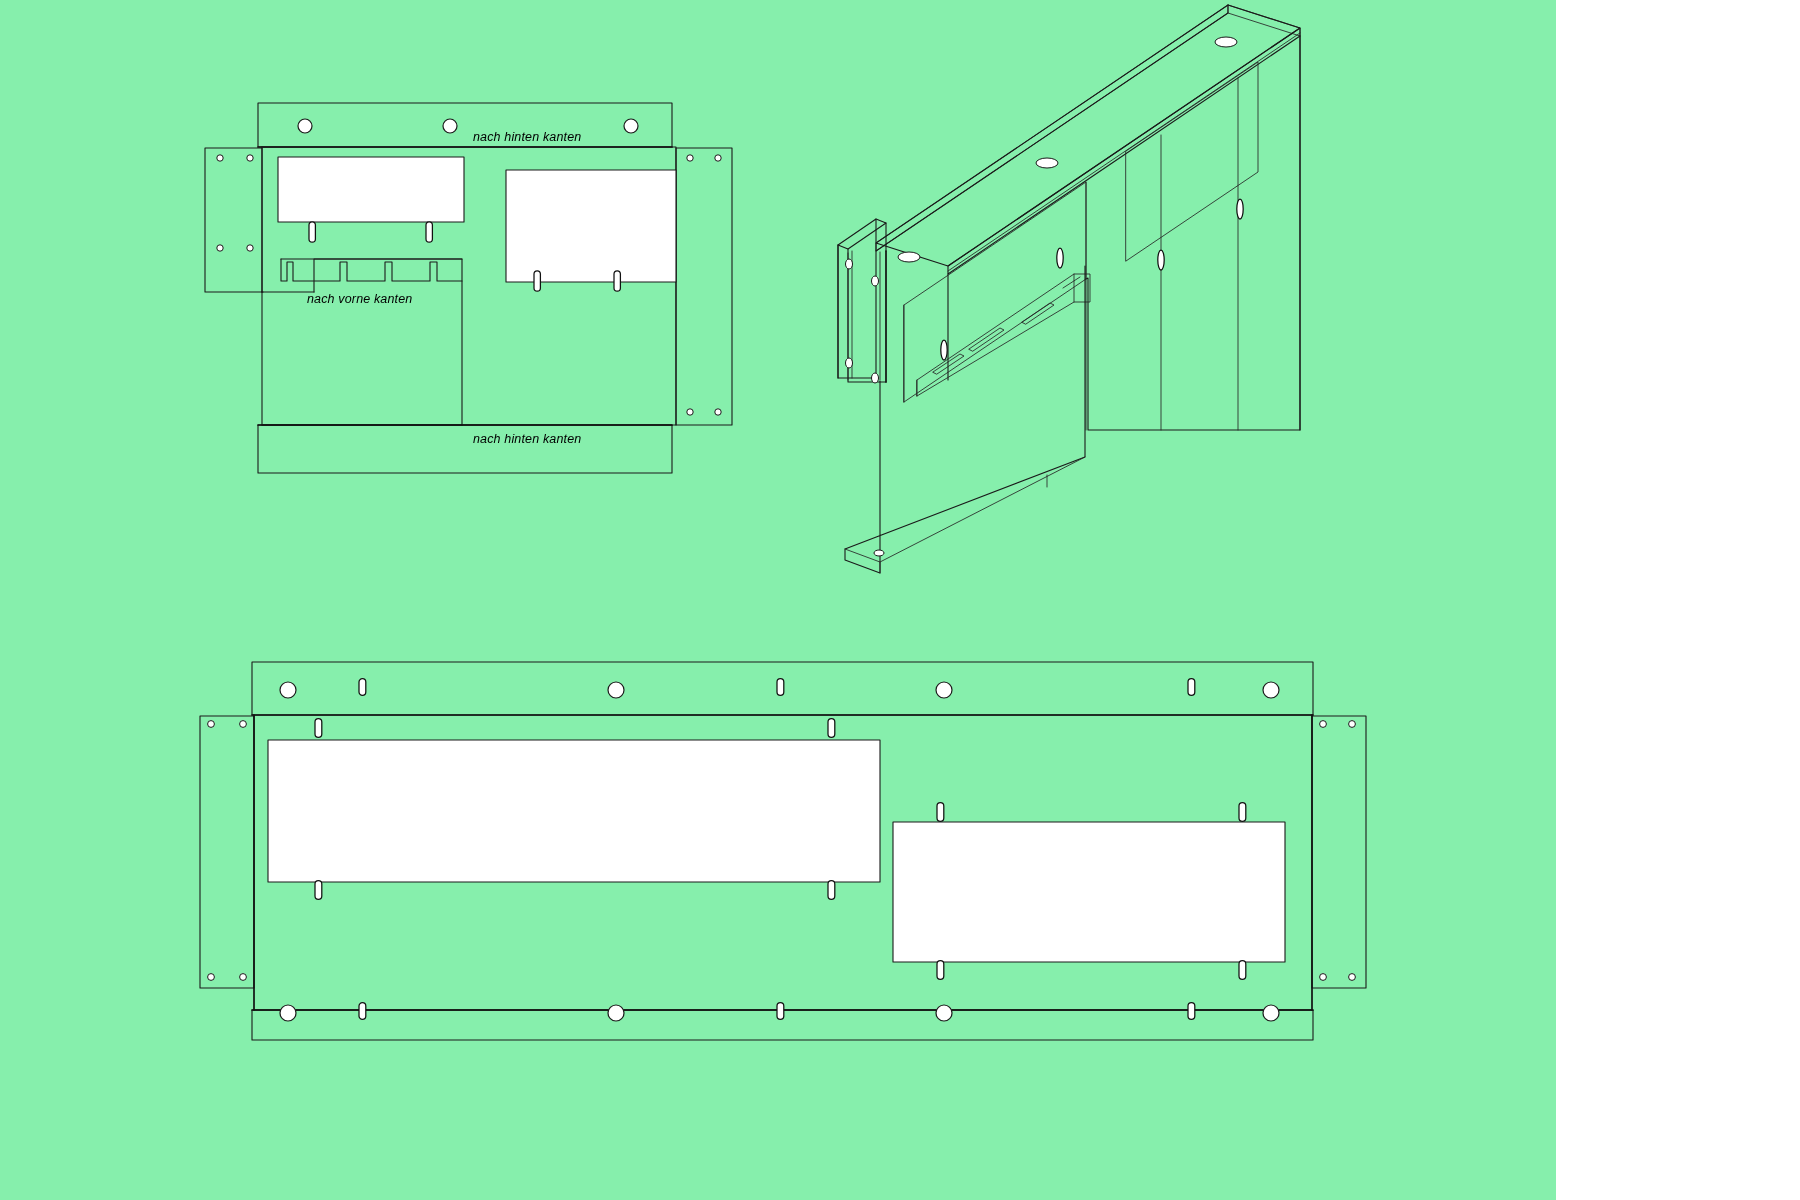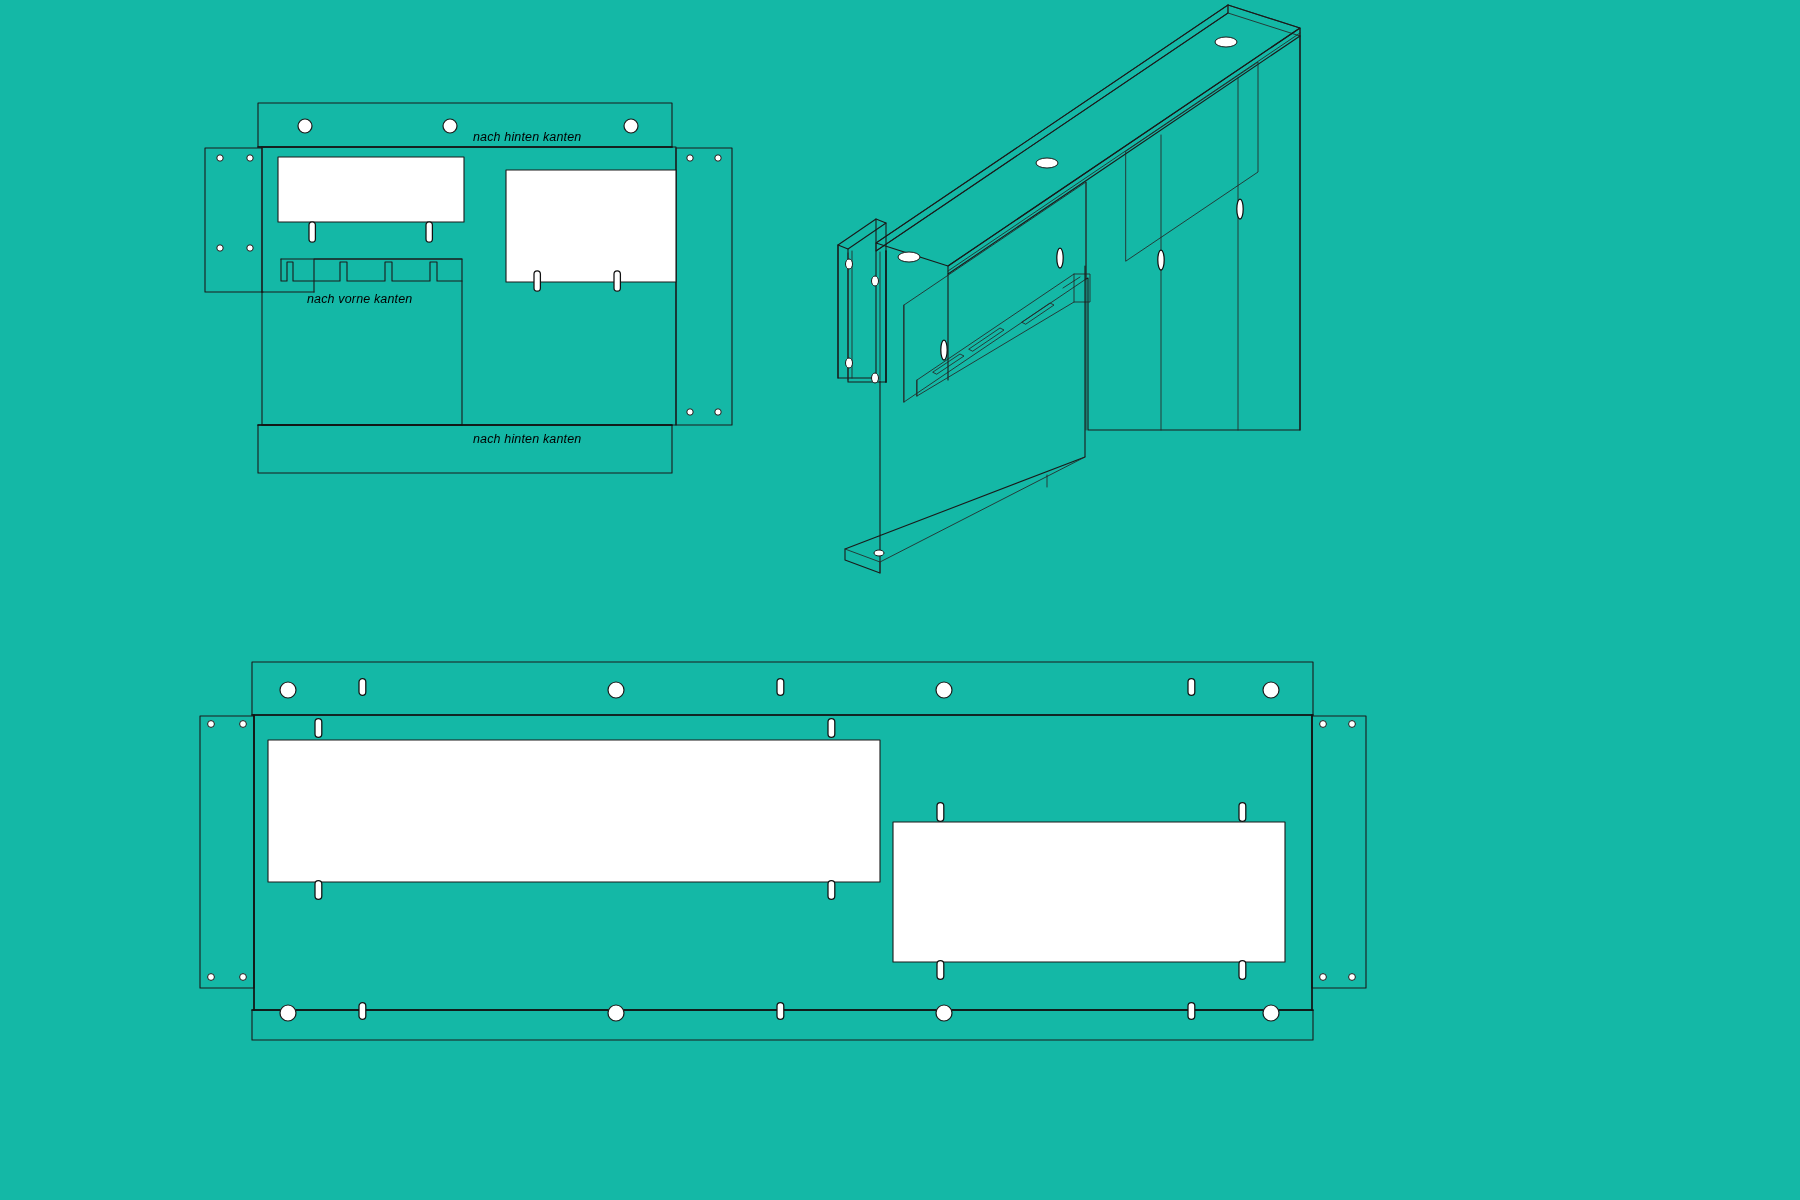--- a/index.html
+++ b/index.html
@@ -8,23 +8,23 @@
     background: #ffffff;
   }
   body {
     width: 1800px;
     height: 1200px;
     font-family: "Liberation Sans", sans-serif;
     overflow: hidden;
   }
   #sheet {
     position: relative;
-    width: 1800px;
+    width: 1556px;
     height: 1200px;
-    background: #14b8a6;
+    background: #86efac;
     text-decoration: underline;
   }
   svg.drawing {
     position: absolute;
     left: 0;
     top: 0;
     width: 1800px;
     height: 1200px;
   }
   .ln {

